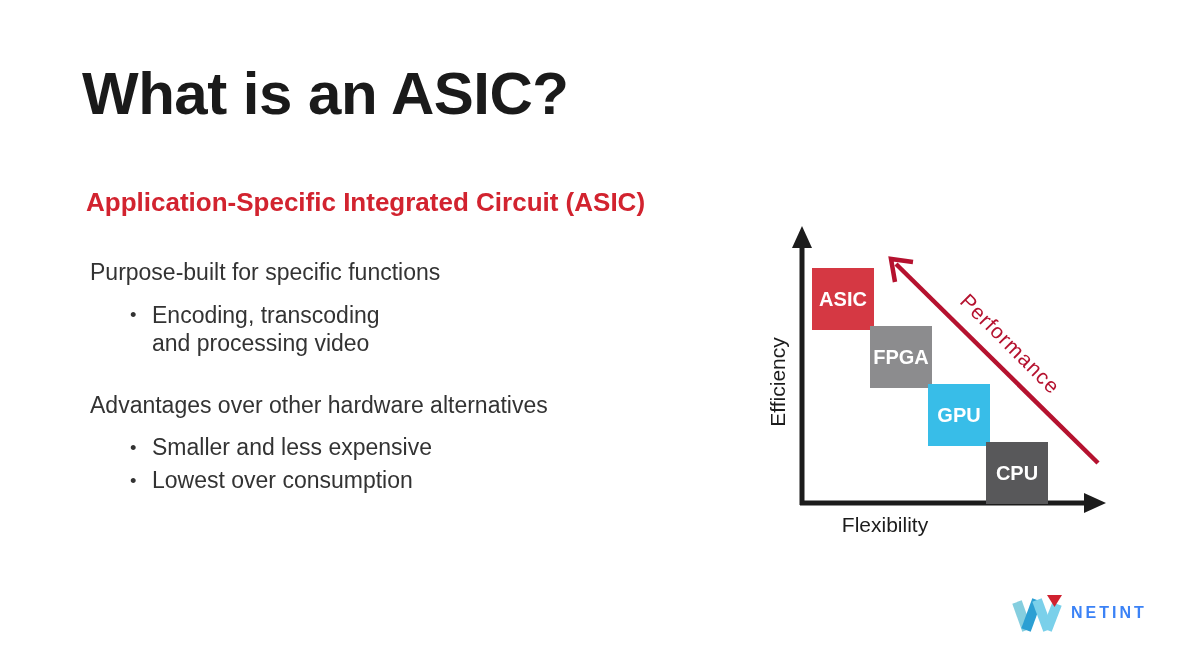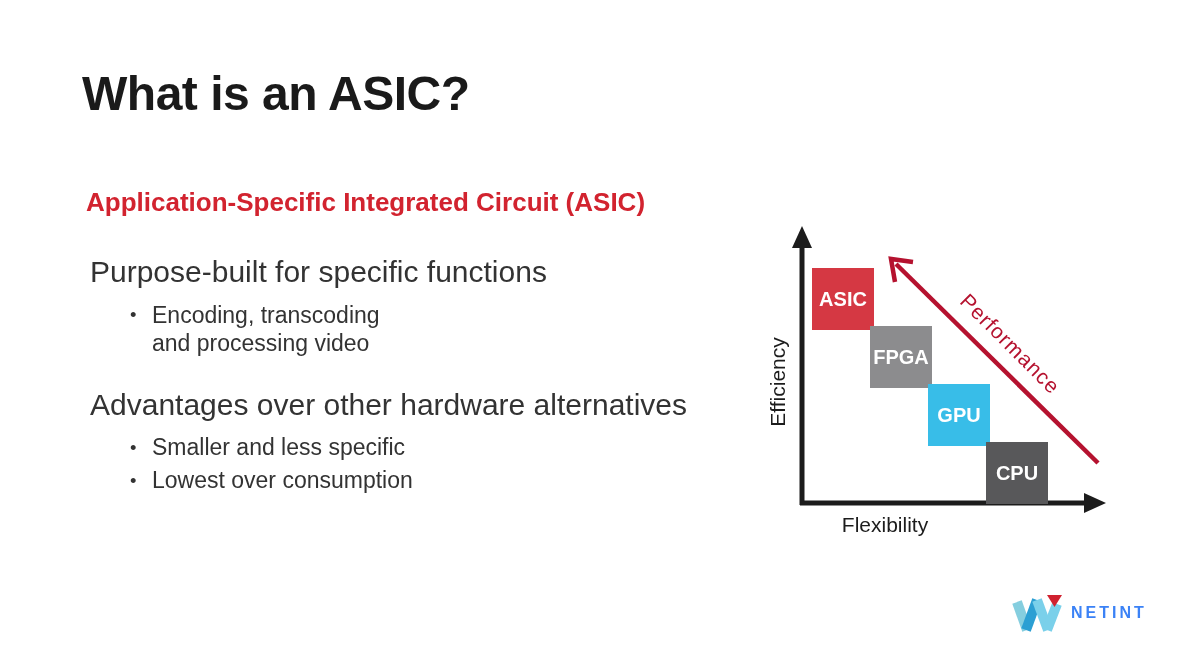--- a/index.html
+++ b/index.html
@@ -9,21 +9,21 @@
     position: relative;
     width: 1200px;
     height: 665px;
     background: #ffffff;
     overflow: hidden;
   }
   .title {
     position: absolute;
     left: 82px;
     top: 64px;
-    font-size: 48px;
+    font-size: 60px;
     font-weight: bold;
     color: #1a1a1a;
     letter-spacing: -0.5px;
     line-height: 60px;
   }
   .subtitle {
     position: absolute;
     left: 86px;
     top: 177px;
     font-size: 26px;
@@ -34,21 +34,21 @@
   }
   .section {
     position: absolute;
     left: 90px;
     color: #333333;
     font-size: 23px;
   }
   .section-1 { top: 257px; width: 620px; }
   .section-2 { top: 390px; width: 620px; }
   .section .heading {
-    font-size: 30px;
+    font-size: 23px;
     line-height: 30px;
     color: #333333;
   }
   .section ul {
     list-style: none;
     margin-top: 11px;
   }
   .section li {
     position: relative;
     padding-left: 62px;
@@ -112,21 +112,21 @@
     <p class="heading">Purpose-built for specific functions</p>
     <ul>
       <li><span class="multiline">Encoding, transcoding
 and processing video</span></li>
     </ul>
   </div>
 
   <div class="section section-2">
     <p class="heading">Advantages over other hardware alternatives</p>
     <ul>
-      <li><span>Smaller and less specific</span></li>
+      <li><span>Smaller and less expensive</span></li>
       <li><span>Lowest over consumption</span></li>
     </ul>
   </div>
 
   <svg class="diagram" width="372" height="330" viewBox="0 0 372 330">
 
     <line x1="52" y1="26" x2="52" y2="287" stroke="#1c1c1c" stroke-width="5"></line>
     <polygon points="52,8 42,30 62,30" fill="#1c1c1c"></polygon>
 
     <line x1="50" y1="285" x2="338" y2="285" stroke="#1c1c1c" stroke-width="5"></line>

